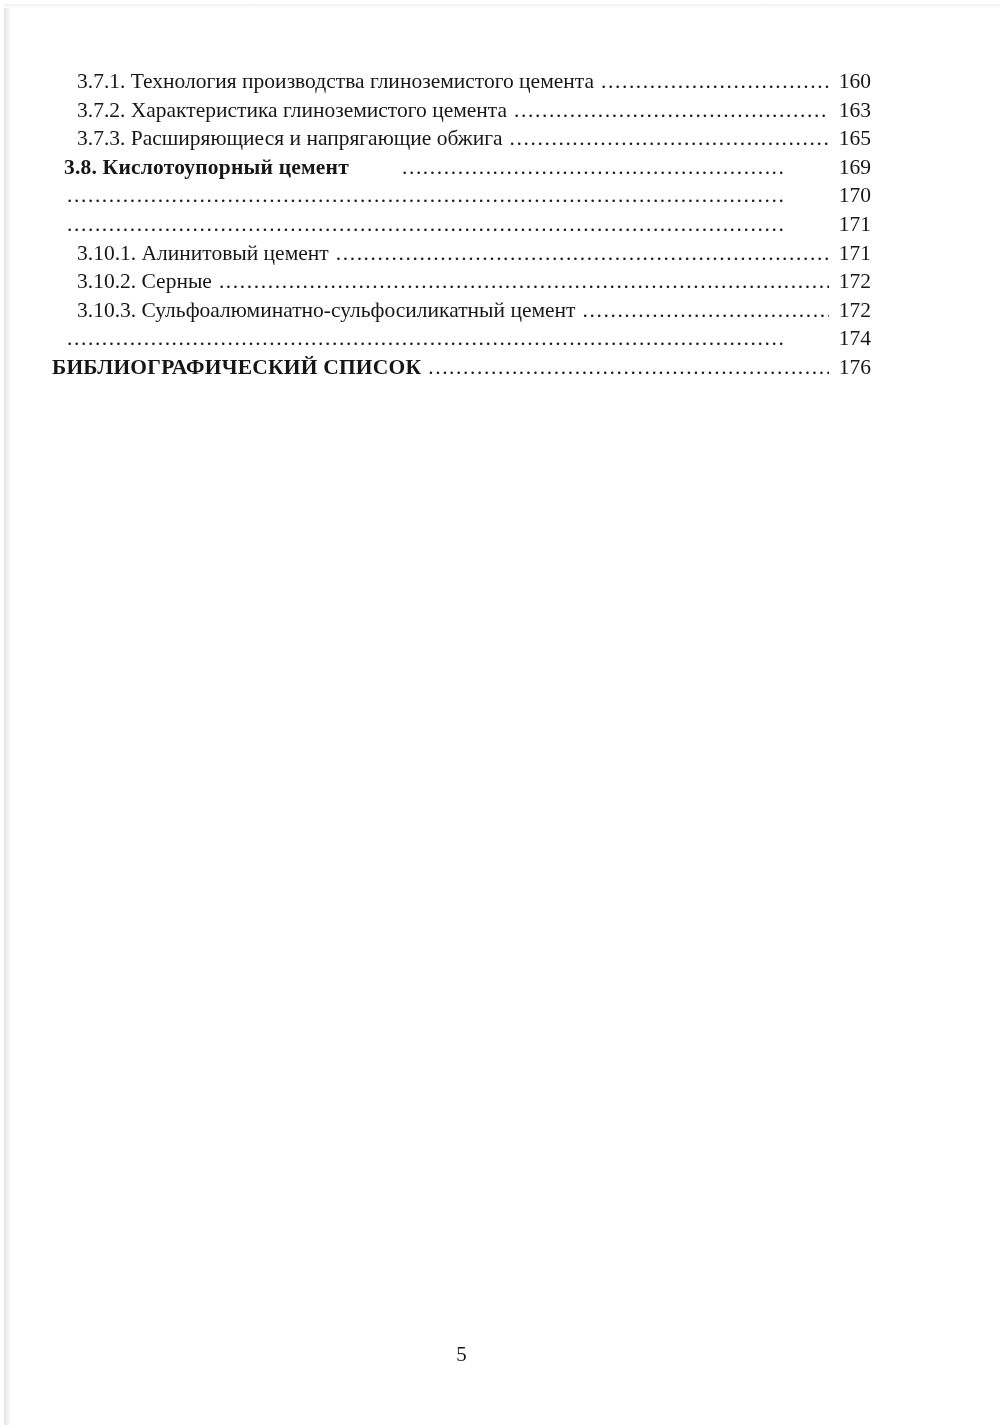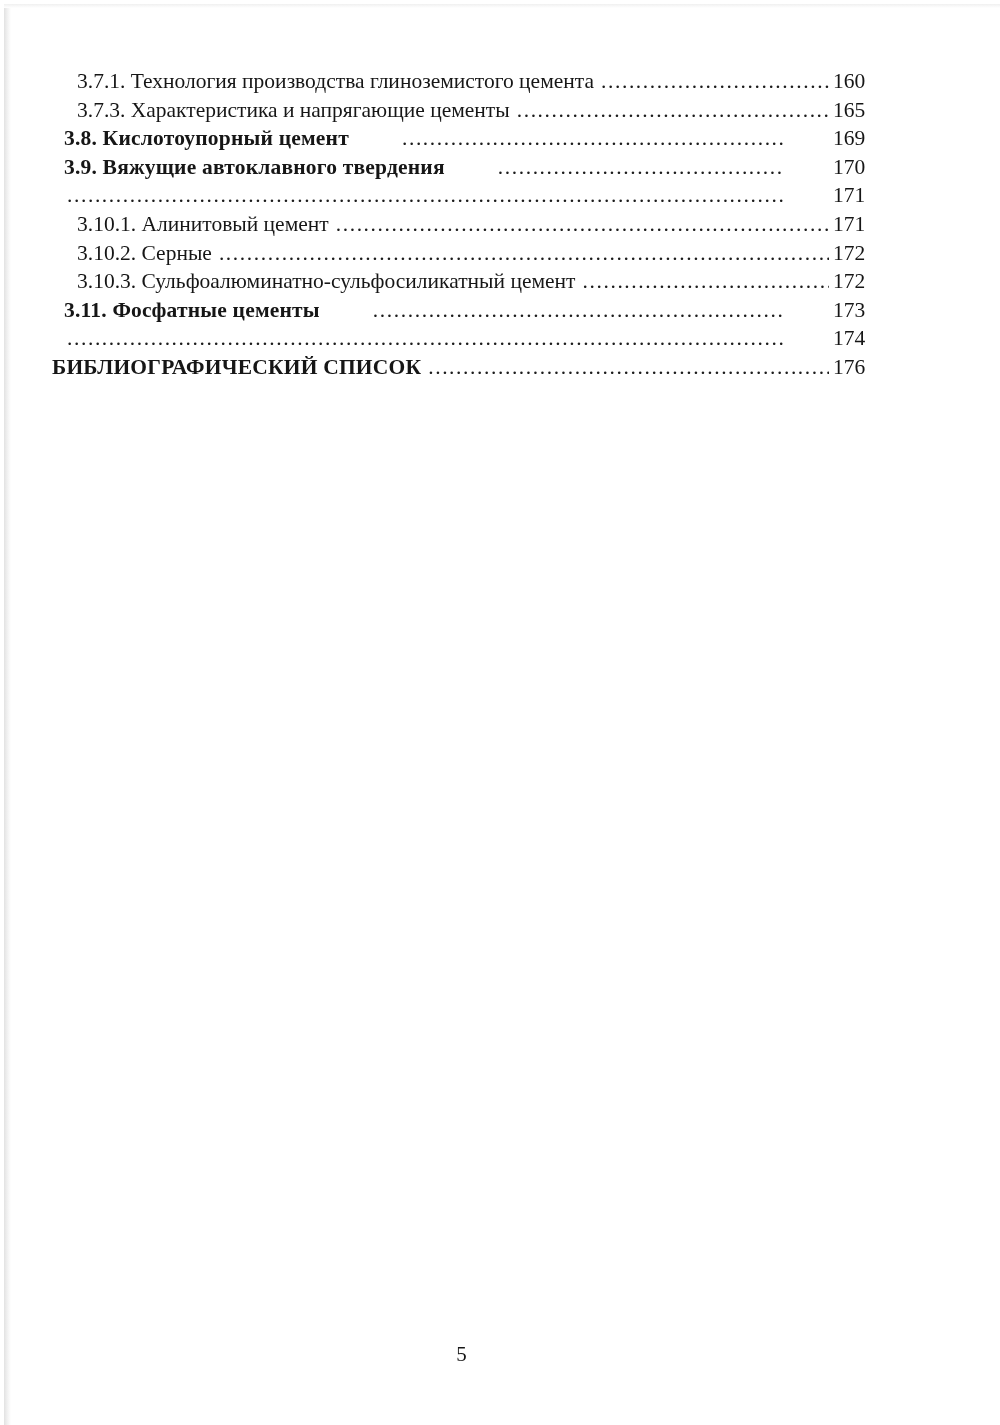--- a/index.html
+++ b/index.html
@@ -64,20 +64,21 @@
   .leader::after {
     content: "......................................................................................................................................................................";
     letter-spacing: 1.6px;
     font-weight: 400;
     color: #1c1c1c;
   }
 
   .pagenum {
     flex: 0 0 auto;
     min-width: 42px;
+    text-align: right;
     font-weight: 400;
   }
 
   .folio {
     position: absolute;
     left: 42px;
     top: 1336px;
     width: 831px;
     text-align: center;
     font-size: 21px;
@@ -90,31 +91,35 @@
   <div class="scan-edge-left"></div>
   <div class="scan-edge-top"></div>
 
   <div class="toc" id="toc-rows">
       <div class="toc-row level-2">
         <span class="label">3.7.1. Технология производства глиноземистого цемента</span>
         <span class="leader"></span>
         <span class="pagenum">160</span>
       </div>
       <div class="toc-row level-2">
-        <span class="label">3.7.3. Характеристика и напрягающие цементы</span>
+        <span class="label">3.7.2. Характеристика глиноземистого цемента</span>
+        <span class="leader"></span>
+        <span class="pagenum">163</span>
+      </div>
+      <div class="toc-row level-2">
+        <span class="label">3.7.3. Расширяющиеся и напрягающие обжига</span>
         <span class="leader"></span>
         <span class="pagenum">165</span>
       </div>
       <div class="toc-row level-1 bold">
         <span class="label">3.8. Кислотоупорный цемент</span>
         <span class="leader"></span>
         <span class="pagenum">169</span>
       </div>
       <div class="toc-row level-1 bold">
-        <span class="label">3.9. Вяжущие автоклавного твердения</span>
         <span class="leader"></span>
         <span class="pagenum">170</span>
       </div>
       <div class="toc-row level-1 bold">
         <span class="leader"></span>
         <span class="pagenum">171</span>
       </div>
       <div class="toc-row level-2">
         <span class="label">3.10.1. Алинитовый цемент</span>
         <span class="leader"></span>
@@ -124,25 +129,20 @@
         <span class="label">3.10.2. Серные</span>
         <span class="leader"></span>
         <span class="pagenum">172</span>
       </div>
       <div class="toc-row level-2">
         <span class="label">3.10.3. Сульфоалюминатно-сульфосиликатный цемент</span>
         <span class="leader"></span>
         <span class="pagenum">172</span>
       </div>
       <div class="toc-row level-1 bold">
-        <span class="label">3.11. Фосфатные цементы</span>
-        <span class="leader"></span>
-        <span class="pagenum">173</span>
-      </div>
-      <div class="toc-row level-1 bold">
         <span class="leader"></span>
         <span class="pagenum">174</span>
       </div>
       <div class="toc-row level-0 bold">
         <span class="label">БИБЛИОГРАФИЧЕСКИЙ СПИСОК</span>
         <span class="leader"></span>
         <span class="pagenum">176</span>
       </div>
     </div>
 

